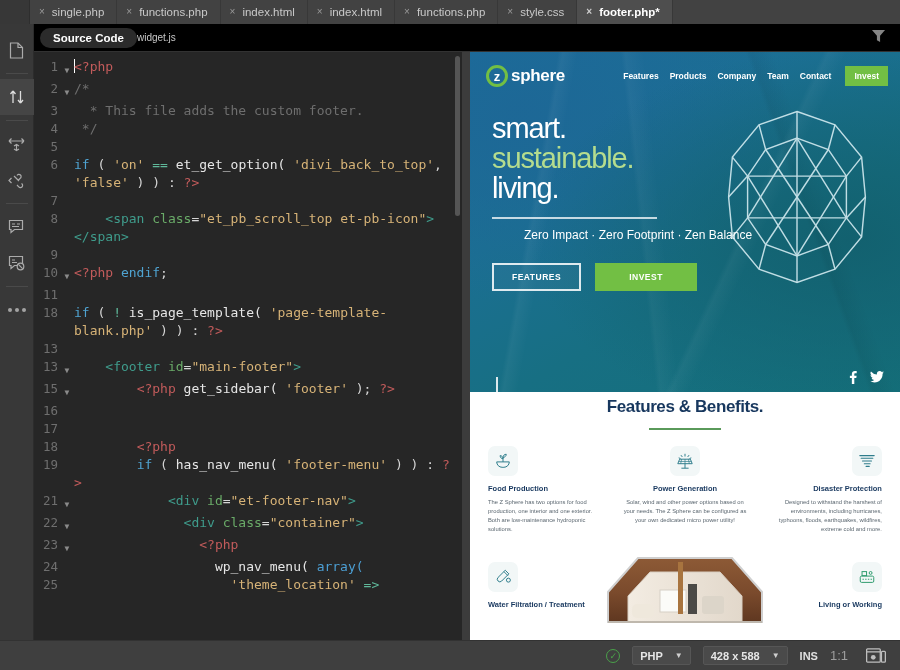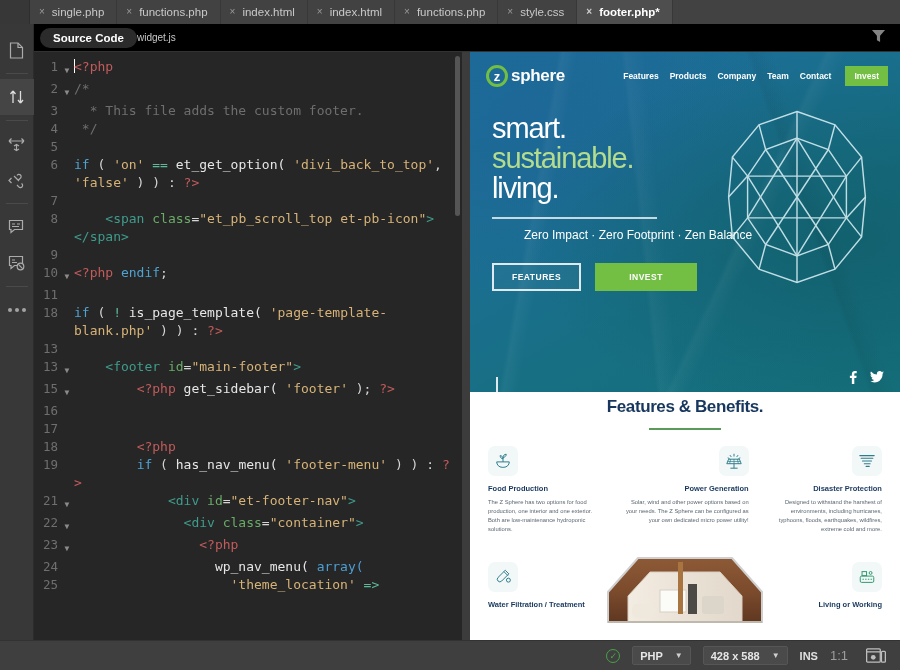--- a/index.html
+++ b/index.html
@@ -153,21 +153,21 @@
   .scroll-ind .txt {
     color: rgba(255,255,255,.85); font-size: 6.5px; letter-spacing: 1.2px;
     writing-mode: vertical-rl; transform: rotate(180deg);
   }
   .social { position: absolute; right: 16px; bottom: 8px; z-index: 4; display: flex; gap: 12px; color: #ffffff; }
 
   .features { background: #ffffff; padding: 5px 0 0; position: relative; }
   .f-title { text-align: center; color: #17375e; font-size: 17px; font-weight: bold; letter-spacing: -.4px; }
   .f-rule { width: 72px; height: 2px; background: #5a9a5a; margin: 11px auto 0; }
   .f-grid { display: flex; margin-top: 16px; }
-  .f-col { width: 33.33%; padding: 0 8px; text-align: right; }
+  .f-col { width: 33.33%; padding: 0 8px; text-align: center; }
   .f-col.left { text-align: left; padding-left: 18px; }
   .f-col.right { text-align: right; padding-right: 18px; }
   .ic-box {
     width: 30px; height: 30px; border-radius: 7px; background: #f2f7f7;
     display: inline-flex; align-items: center; justify-content: center;
   }
   .f-name { color: #17375e; font-size: 7.5px; font-weight: bold; margin-top: 8px; line-height: 10px; }
   .f-desc { color: #5b6770; font-size: 5.8px; line-height: 9px; margin-top: 4px; }
   .f-row2 { display: flex; margin-top: 28px; position: relative; gap: 20px; }
 

